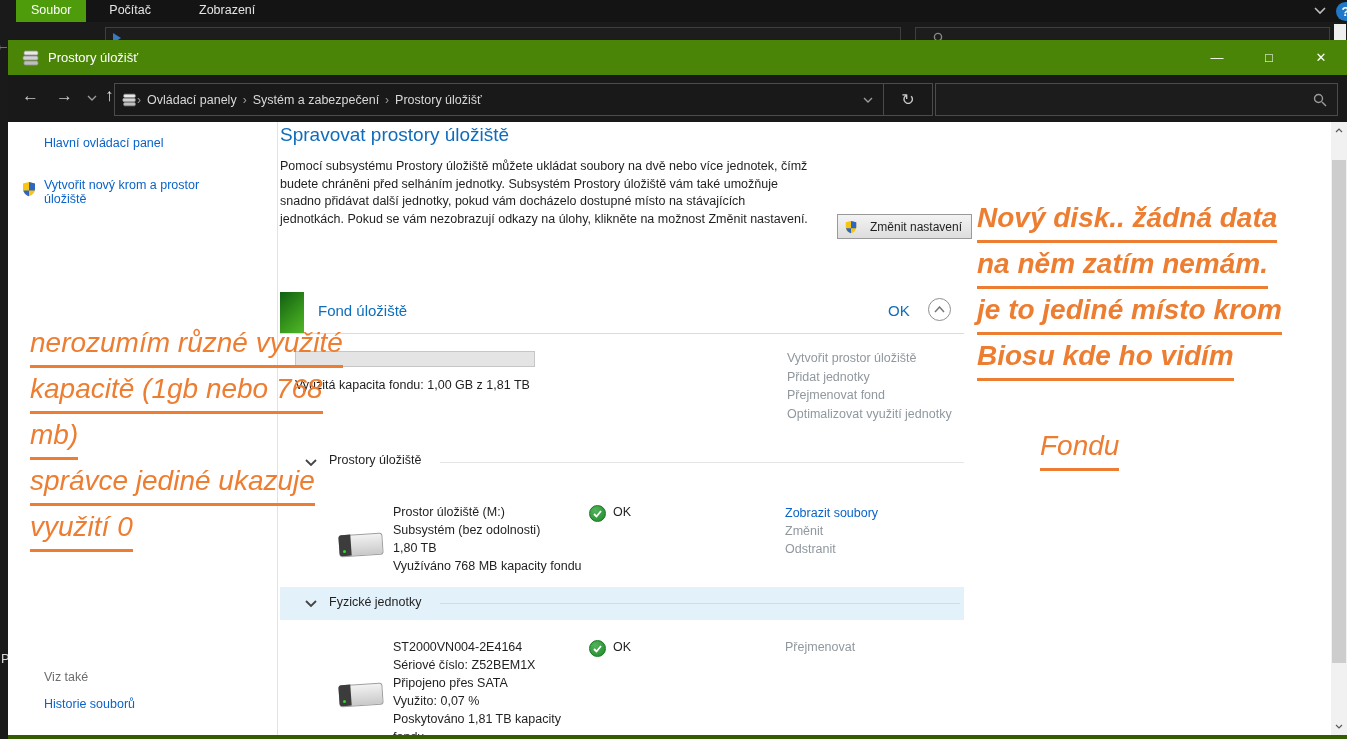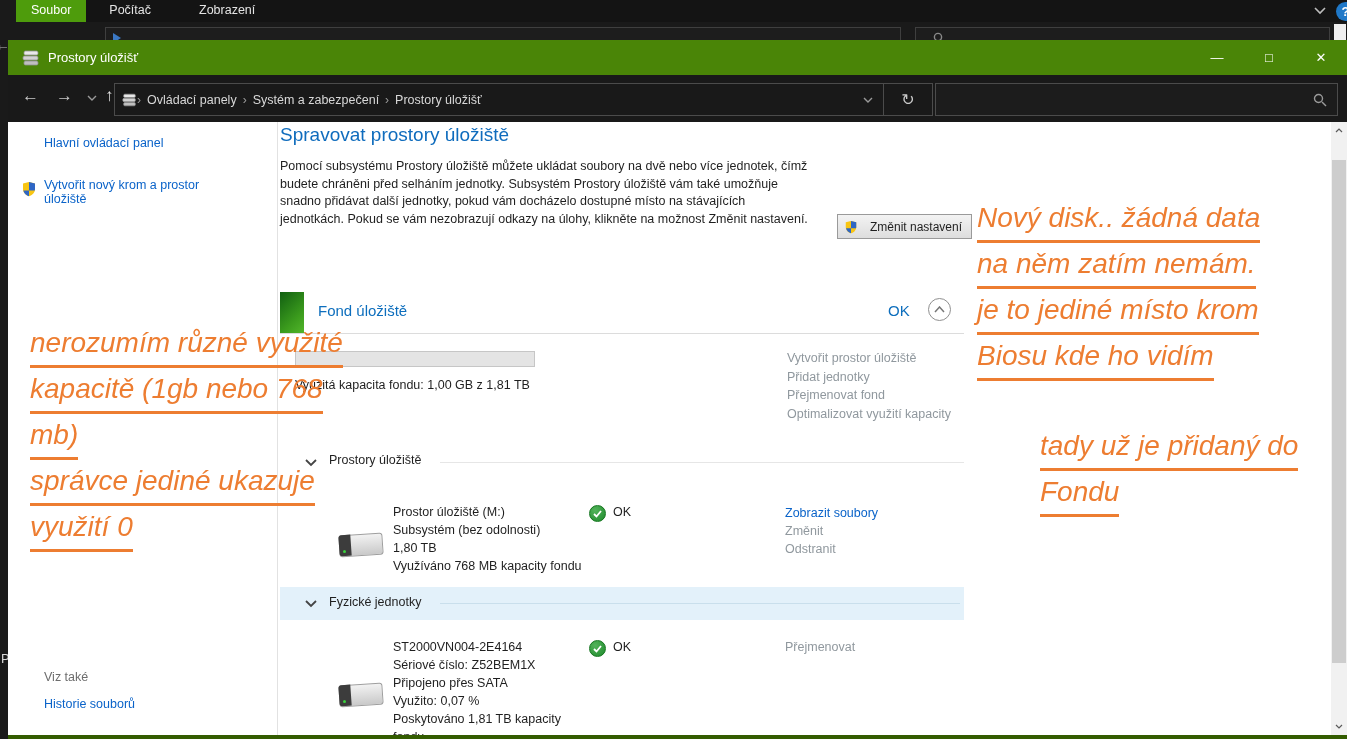--- a/index.html
+++ b/index.html
@@ -226,21 +226,21 @@
       </div>
       <div class="hrule" style="left:272px; top:211px; width:684px;"></div>
 
       <div class="progress"></div>
       <div class="capacity txt">Využitá kapacita fondu: 1,00 GB z 1,81 TB</div>
 
       <div class="tasks">
         <div>Vytvořit prostor úložiště</div>
         <div>Přidat jednotky</div>
         <div>Přejmenovat fond</div>
-        <div>Optimalizovat využití kapacity</div>
+        <div>Optimalizovat využití jednotky</div>
       </div>
 
       <svg style="position:absolute; left:297px; top:337px;" width="12" height="8">
           <polyline points="1,1 6,6 11,1" fill="none" stroke="#444" stroke-width="1.8"></polyline>
         </svg>
       <div class="sec-label" style="left:321px; top:331px;">Prostory úložiště</div>
       <div class="hrule" style="left:432px; top:340px; width:524px; background:#e6e6e6;"></div>
 
       <div class="drive-icon" style="left:325px; top:404px;">
         <div class="drive-body"></div>
@@ -312,24 +312,23 @@
     <div class="bottomstrip"></div>
   </div>
 
   <div class="ann" style="left:30px; top:322px;">
     <div><span>nerozumím různé využité</span></div>
     <div><span>kapacitě (1gb nebo 768</span></div>
     <div><span>mb)</span></div>
     <div><span>správce jediné ukazuje</span></div>
     <div><span>využití 0</span></div>
   </div>
-  <div class="ann" style="left:977px; top:197px;">
+  <div class="ann" style="left:977px; top:197px;font-weight:bold;">
     <div><span>Nový disk.. žádná data</span></div>
     <div><span>na něm zatím nemám.</span></div>
     <div><span>je to jediné místo krom</span></div>
     <div><span>Biosu kde ho vidím</span></div>
   </div>
   <div class="ann" style="left:1040px; top:425px;">
-    <div><span>tady už je přidaný do</span></div>
     <div><span>Fondu</span></div>
   </div>
 
 </div>
 
 </body></html>

